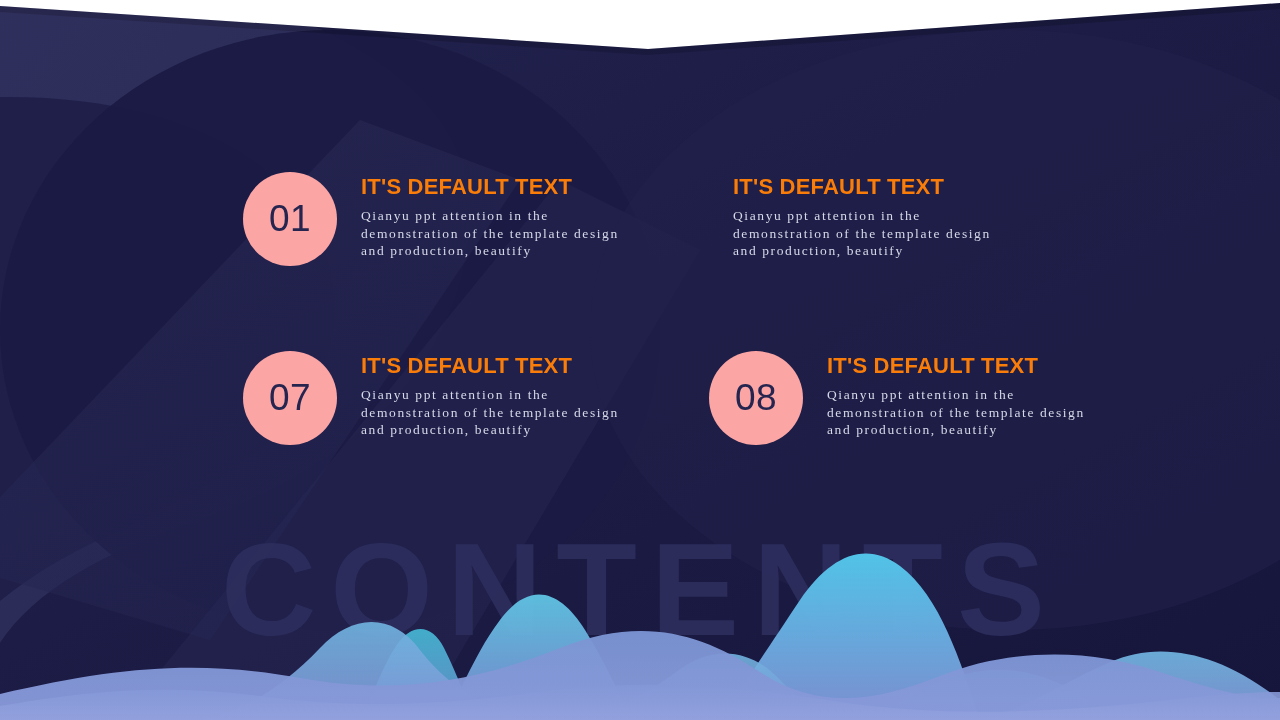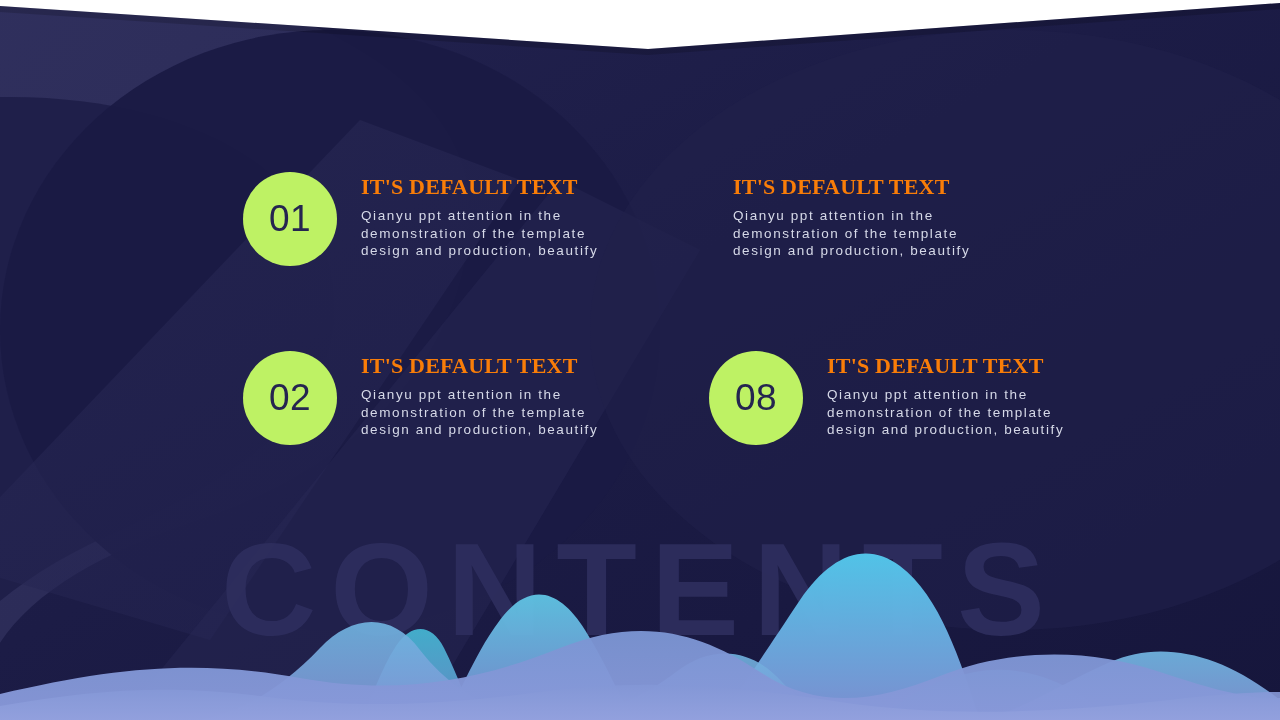--- a/index.html
+++ b/index.html
@@ -61,50 +61,50 @@
   .item-1 { left: 243px; top: 172px; }
   .item-2 { left: 243px; top: 351px; }
   .item-3 { left: 709px; top: 172px; }
   .item-4 { left: 709px; top: 351px; }
 
   .num-circle {
     flex: 0 0 auto;
     width: 94px;
     height: 94px;
     border-radius: 50%;
-    background: #bef264;
+    background: #fca5a5;
     display: flex;
     align-items: center;
     justify-content: center;
     box-shadow: 0 0 0 0 rgba(0,0,0,0);
   }
   .num-circle span {
     font-family: "Liberation Sans", sans-serif;
     font-size: 37px;
     font-weight: 300;
     letter-spacing: 0.5px;
     color: #252550;
   }
 
   .item-text {
     margin-left: 24px;
     padding-top: 2px;
   }
   .item-title {
-    font-family: Liberation Serif, serif;
+    font-family: Liberation Sans, sans-serif;
     font-size: 22px;
     font-weight: bold;
     color: #f97d08;
     letter-spacing: 0.2px;
     line-height: 26px;
     margin: 0 0 7px 0;
     white-space: nowrap;
   }
   .item-desc {
-    font-family: Liberation Sans, sans-serif;
+    font-family: Liberation Serif, serif;
     font-size: 13.5px;
     font-weight: 400;
     color: #d6d9e8;
     letter-spacing: 1.6px;
     line-height: 17.5px;
     width: 260px;
     margin: 0;
   }
 </style>
 </head>
@@ -267,21 +267,21 @@
         <span>01</span>
       </div>
       <div class="item-text">
         <div class="item-title">IT'S DEFAULT TEXT</div>
         <div class="item-desc">Qianyu ppt attention in the demonstration of the template design and production, beautify</div>
       </div>
     </div>
 
     <div class="item item-2">
       <div class="num-circle">
-        <span>02</span>
+        <span>07</span>
       </div>
       <div class="item-text">
         <div class="item-title">IT'S DEFAULT TEXT</div>
         <div class="item-desc">Qianyu ppt attention in the demonstration of the template design and production, beautify</div>
       </div>
     </div>
 
     <div class="item item-3">
       <div class="item-text">
         <div class="item-title">IT'S DEFAULT TEXT</div>

